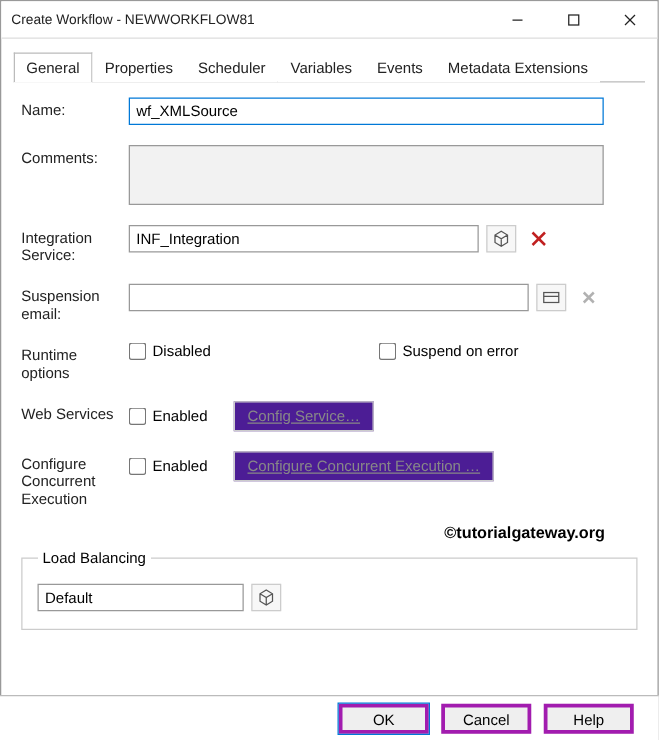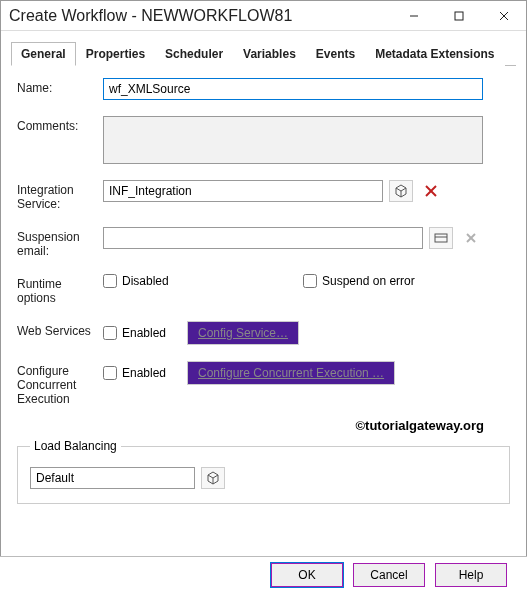--- a/index.html
+++ b/index.html
@@ -14,29 +14,28 @@
     overflow: hidden;
     border: 1px solid #999;
   }
   .titlebar {
     height: 30px;
     background: #fff;
     display: flex;
     align-items: center;
     border-bottom: 1px solid #ddd;
   }
-  .titlebar-title { padding-left: 8px; flex: 1; font-size: 16px; color:#222;}
+  .titlebar-title { padding-left: 8px; flex: 1; font-size: 11px; color:#222;}
   .titlebar-btns { display:flex; }
   .titlebar-btn { width: 45px; height: 29px; display:flex; align-items:center; justify-content:center; }
   .titlebar-btn svg { stroke:#222; }
   .tabs {
     display:flex;
     margin: 10px 10px 0 10px;
     border-bottom: 1px solid #bbb;
-    font-weight: bold;
   }
   .tab {
     padding: 4px 9px;
     font-size: 12px;
     border: 1px solid transparent;
     border-bottom: none;
     position: relative;
     top: 1px;
     background:#fff;
     color:#222;
@@ -128,21 +127,21 @@
     bottom:0; left:0; right:0;
     height: 36px;
     border-top:1px solid #bbb;
     display:flex;
     justify-content:flex-end;
     align-items:center;
     gap:10px;
     padding: 0 20px;
     background:#fff;
   }
-  .footer .btn { min-width: 72px; height:24px; background:#efefef; border:1px solid #a21caf;}
+  .footer .btn { min-width: 72px; height:24px; background:#efefef; border:3px solid #a21caf;}
   .footer .btn.primary { outline: 1px solid #0078d7;}
 </style>
 </head>
 <body>
 
 <div class="titlebar">
   <div class="titlebar-title">Create Workflow - NEWWORKFLOW81</div>
   <div class="titlebar-btns">
     <div class="titlebar-btn">
       <svg width="10" height="10">

